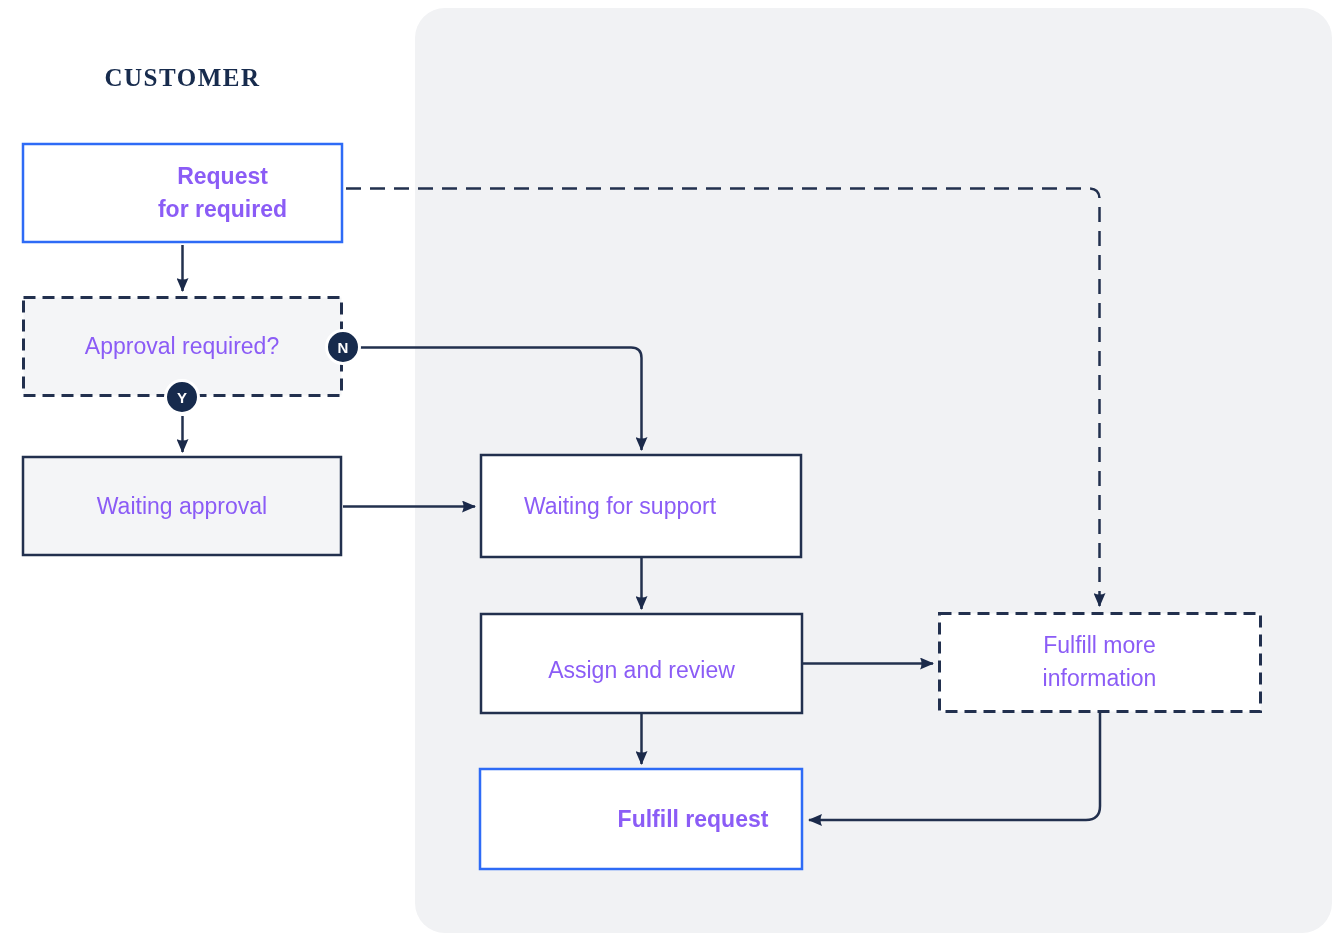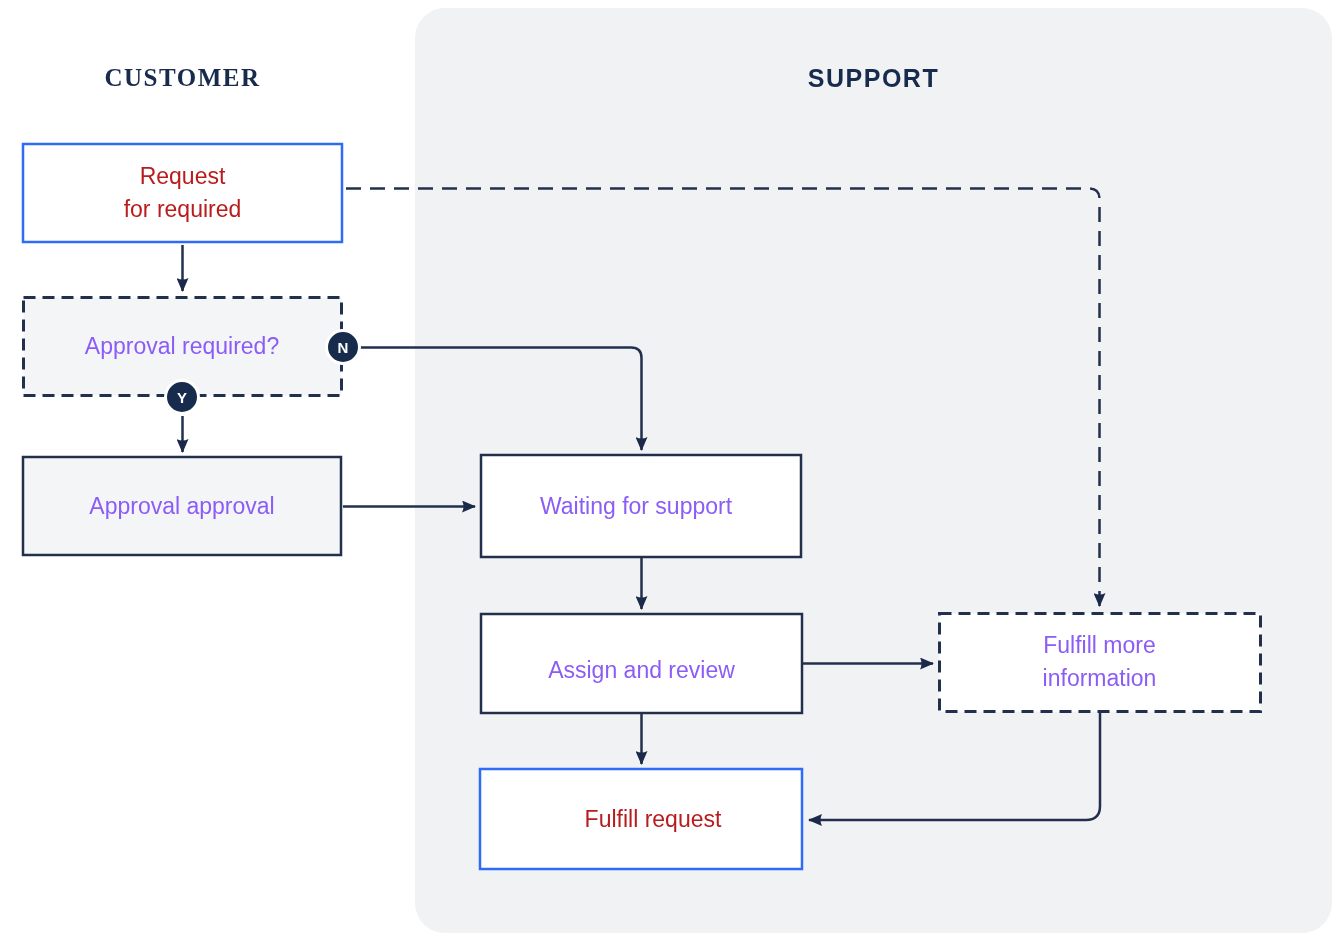--- a/index.html
+++ b/index.html
@@ -48,21 +48,21 @@
     display: flex;
     flex-direction: column;
     align-items: center;
     justify-content: center;
     text-align: center;
     font-size: 23px;
     font-weight: 500;
     line-height: 33px;
     color: #8b5cf6;
   }
-  .node-label.blue { color: #b91c1c; font-weight: 400; }
+  .node-label.blue { color: #8b5cf6; font-weight: 700; margin-left: 40px; }
   .badge {
     position: absolute;
     width: 30px;
     height: 30px;
     border-radius: 50%;
     background: #172B4D;
     border: 3px solid #ffffff;
     display: flex;
     align-items: center;
     justify-content: center;
@@ -98,36 +98,35 @@
     <path d="M359 347.5 L631 347.5 Q641.5 347.5 641.5 358 L641.5 450" fill="none" stroke="#22304E" stroke-width="2.5" marker-end="url(#arrow)"></path>
     <path d="M343 506.5 L475 506.5" fill="none" stroke="#22304E" stroke-width="2.5" marker-end="url(#arrow)"></path>
     <path d="M641.5 558 L641.5 609" fill="none" stroke="#22304E" stroke-width="2.5" marker-end="url(#arrow)"></path>
     <path d="M803 663.5 L933 663.5" fill="none" stroke="#22304E" stroke-width="2.5" marker-end="url(#arrow)"></path>
     <path d="M641.5 714 L641.5 764" fill="none" stroke="#22304E" stroke-width="2.5" marker-end="url(#arrow)"></path>
     <path d="M1100 713 L1100 806 Q1100 820 1086 820 L809 820" fill="none" stroke="#22304E" stroke-width="2.5" marker-end="url(#arrow)"></path>
     <path d="M346 188.5 L1089 188.5 Q1099.5 188.5 1099.5 199 L1099.5 606" fill="none" stroke="#22304E" stroke-width="2.5" stroke-dasharray="15 9" marker-end="url(#arrow)"></path>
   </svg>
 
   <div class="lane-header customer">CUSTOMER</div>
-  <div class="lane-header support">SUPPORT</div>
 
   <div class="node-label blue" style="left:23px; top:144px; width:319px; height:98px;">
     <span>Request</span>
     <span>for required</span>
   </div>
 
   <div class="node-label" style="left:23px; top:297px; width:318px; height:98px;">
     <span>Approval required?</span>
   </div>
 
   <div class="node-label" style="left:23px; top:457px; width:318px; height:98px;">
-    <span>Approval approval</span>
+    <span>Waiting approval</span>
   </div>
 
-  <div class="node-label" style="left:476px; top:455px; width:320px; height:102px;">
+  <div class="node-label" style="left:460px; top:455px; width:320px; height:102px;">
     <span>Waiting for support</span>
   </div>
 
   <div class="node-label" style="left:481px; top:614px; width:321px; height:113px;">
     <span>Assign and review</span>
   </div>
 
   <div class="node-label" style="left:939px; top:613px; width:321px; height:98px;">
     <span>Fulfill more</span>
     <span>information</span>

